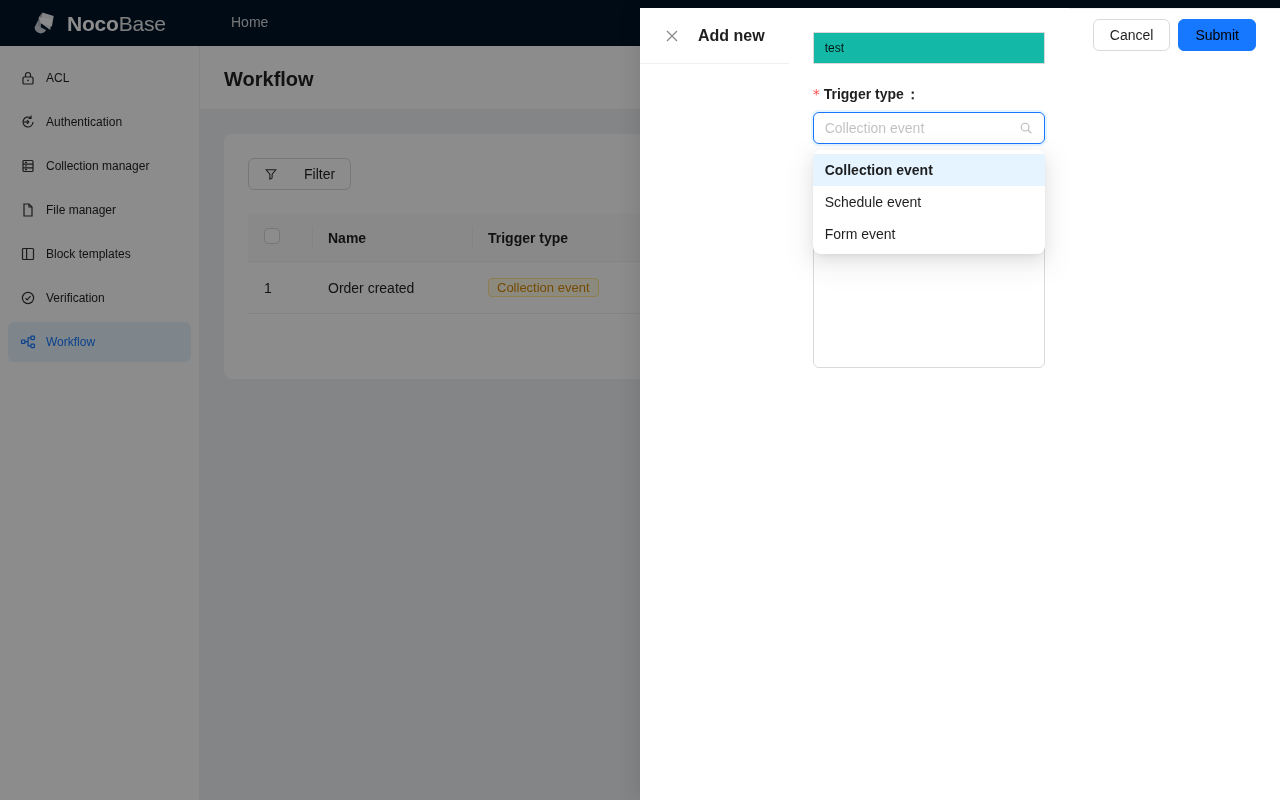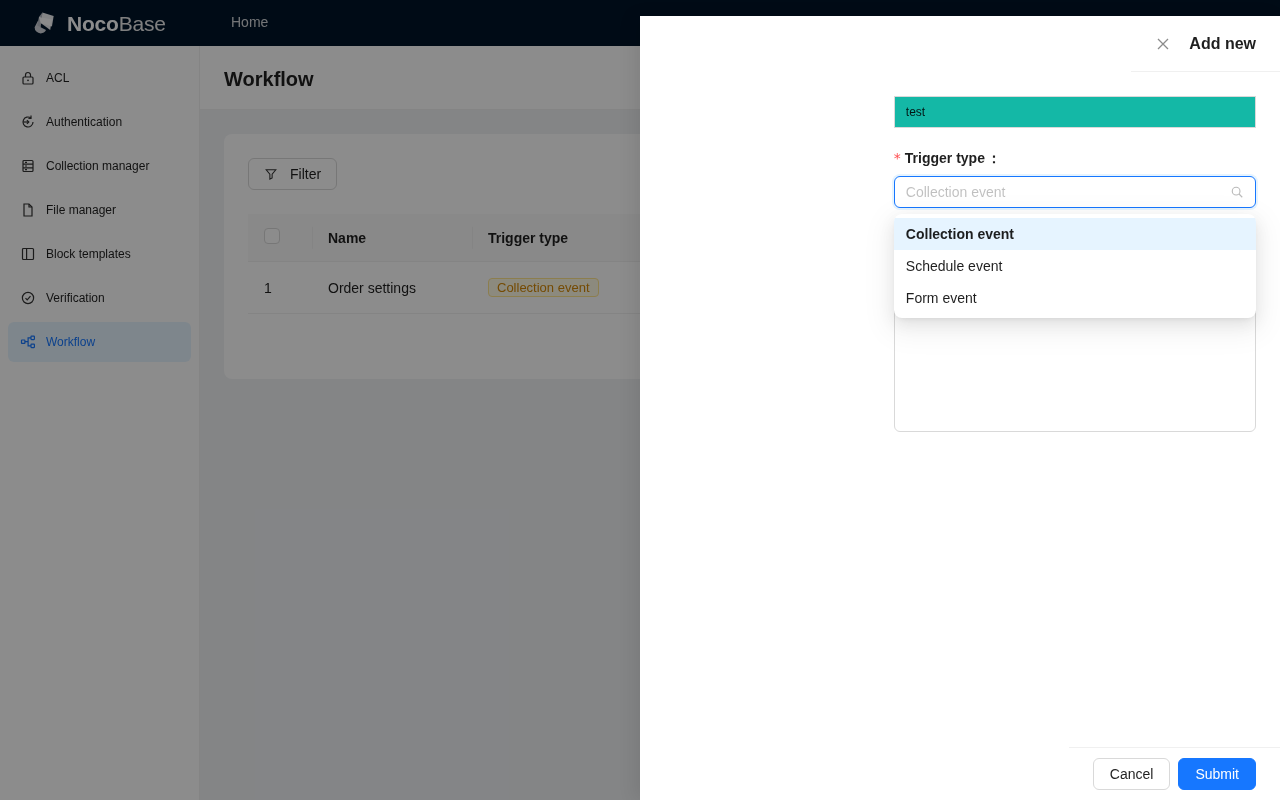--- a/index.html
+++ b/index.html
@@ -57,21 +57,21 @@
   .content { position: absolute; top: 46px; left: 200px; right: 0; bottom: 0; background: #f0f2f5; }
   .page-title {
     padding: 22px 24px 18px 24px; font-size: 20px; font-weight: 700;
     background: #ffffff; border-bottom: 1px solid #f0f0f0;
   }
   .card {
     margin: 24px; background: #ffffff; border-radius: 8px; padding: 24px;
     min-height: 245px;
   }
   .filter-btn {
-    display: inline-flex; align-items: center; gap: 12px;
+    display: inline-flex; align-items: center; gap: 26px;
     height: 32px; padding: 0 15px; border: 1px solid #d9d9d9;
     border-radius: 6px; background: #fff; font-size: 14px; cursor: pointer;
   }
   .tbl { width: 100%; border-collapse: collapse; margin-top: 24px; }
   .tbl th {
     text-align: left; font-weight: 700; font-size: 14px;
     padding: 14px 16px; border-bottom: 1px solid #f0f0f0;
     background: #fafafa; position: relative;
   }
   .tbl th + th::before {
@@ -89,24 +89,24 @@
     border-radius: 4px;
   }
 
   
   #mask {
     position: absolute; inset: 0; background: rgba(0,0,0,0.45); z-index: 50;
   }
 
   
   #drawer {
-    position: absolute; top: 16px; right: 0; bottom: 0; width: 640px;
+    position: absolute; top: 8px; right: 0; bottom: 0; width: 640px;
     background: #ffffff; z-index: 60;
     box-shadow: -6px 0 16px rgba(0,0,0,0.08);
-    display: flex; flex-direction: column; align-items: flex-end;
+    display: flex; flex-direction: row;
   }
   .drawer-head {
     height: 56px; flex: none; display: flex; align-items: center; gap: 18px;
     padding: 0 24px; border-bottom: 1px solid #f0f0f0;
   }
   .close-x { width: 16px; height: 16px; cursor: pointer; display:block; flex:none; }
   .drawer-title { font-size: 16px; font-weight: 700; }
 
   .drawer-body { flex: 1 1 auto; padding: 24px; position: relative; overflow: visible; }
   .field { margin-bottom: 22px; position: relative; }
@@ -153,21 +153,21 @@
   .drawer-foot {
     height: 53px; flex: none; border-top: 1px solid #f0f0f0;
     display: flex; align-items: center; justify-content: flex-end;
     gap: 8px; padding: 0 24px;
   }
   .btn {
     height: 32px; padding: 0 16px; border-radius: 6px; font-size: 14px;
     font-family: inherit; cursor: pointer; border: 1px solid #d9d9d9;
     background: #fff; color: rgba(0,0,0,0.88);
   }
-  .btn.primary { background: #1677ff; border-color: #1677ff; color: #ffffff; }
+  .btn.primary { background: #1677ff; border-color: #1677ff; color: #000000; }
 </style>
 </head>
 <body>
 
 <div id="app-root">
 
   <div class="topbar">
     <div class="brand">
       <svg class="brand-logo" viewBox="0 0 32 30">
         <path d="M4 20a7 7 0 0 0 7 7 7 7 0 0 0 6.2-3.8L11 20 8 12z" fill="#d0d4da"></path>
@@ -266,21 +266,21 @@
             <th style="width:64px">
               <span class="cb"></span>
             </th>
             <th style="width:160px">Name</th>
             <th>Trigger type</th>
           </tr>
         </thead>
         <tbody>
           <tr>
             <td>1</td>
-            <td>Order settings</td>
+            <td>Order created</td>
             <td>
               <span class="tag">Collection event</span>
             </td>
           </tr>
         </tbody>
       </table>
     </div>
   </div>
 </div>
 

